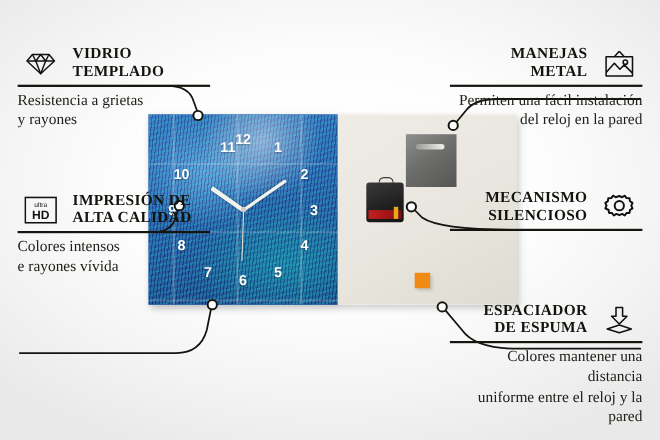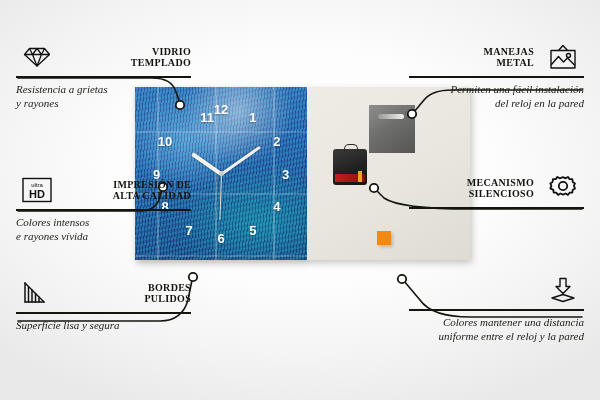--- a/index.html
+++ b/index.html
@@ -20,21 +20,21 @@
     height: 400px;
     background:
       radial-gradient(ellipse 70% 65% at 50% 42%, #ffffff 0%, #fdfdfd 45%, #f4f4f4 72%, #e9e9e9 100%);
     overflow: hidden;
   }
 
   
   .product-stage {
     position: absolute;
     left: 135px;
-    top: 87px;
+    top: 104px;
     width: 335px;
     height: 173px;
   }
 
   .panel-front {
     position: absolute;
     left: 0;
     top: 0;
     width: 172px;
     height: 173px;
@@ -211,42 +211,40 @@
     display: flex;
     align-items: center;
     justify-content: center;
     color: #111;
   }
   .co-icon svg { display: block; }
 
   .co-title {
     font-family: "Liberation Serif", serif;
     font-weight: bold;
-    font-size: 10px;
+    font-size: 14px;
     line-height: 1.12;
     letter-spacing: 0.3px;
     color: #14140f;
     white-space: pre-line;
     flex: 1 1 auto;
-    text-align: right;
   }
 
   .co-rule {
     height: 1.5px;
     background: #15150f;
     margin: 4px 0 4px 0;
   }
 
   .co-sub {
     font-family: "Liberation Serif", serif;
-    font-size: 11px;
+    font-size: 14px;
     line-height: 1.32;
     color: #20201a;
     white-space: pre-line;
-    font-style: italic;
   }
 
   .connectors {
     position: absolute;
     inset: 0;
     pointer-events: none;
   }
 </style>
 </head>
 <body>
@@ -336,38 +334,20 @@
         </svg>
       </span>
       <span class="co-title">IMPRESIÓN DE
 ALTA CALIDAD</span>
     </div>
     <div class="co-rule"></div>
     <div class="co-sub">Colores intensos
 e rayones vívida</div>
   </div>
 
-  <div class="callout left" style="left:16px; top:278px;">
-    <div class="co-head">
-      <span class="co-icon">
-        <svg width="28" height="24" viewBox="0 0 28 24">
-          <g stroke="currentColor" stroke-width="1.5" stroke-linecap="round">
-            <path d="M2 2 L2 21"></path>
-            <path d="M2 2 L21 21"></path>
-            <path d="M2 21 L21 21"></path>
-            <path d="M5.5 6 L5.5 21M9 9 L9 21M12.5 12.5 L12.5 21M16 16 L16 21"></path>
-          </g>
-        </svg>
-      </span>
-      <span class="co-title">BORDES
-PULIDOS</span>
-    </div>
-    <div class="co-rule"></div>
-    <div class="co-sub">Superficie lisa y segura</div>
-  </div>
 
   <div class="callout right" style="left:409px; top:42px;">
     <div class="co-head">
       <span class="co-icon">
         <svg width="30" height="26" viewBox="0 0 30 26">
           <g fill="none" stroke="currentColor" stroke-width="1.4" stroke-linejoin="round">
             <path d="M15 1.5 L10.5 6.5 M15 1.5 L19.5 6.5"></path>
             <rect x="3" y="6.5" width="24" height="17.5"></rect>
             <path d="M3 21 L10.5 12.5 L15.5 18 L19.5 14 L27 21.5"></path>
             <circle cx="20.5" cy="11.5" r="2"></circle>
@@ -401,19 +381,21 @@
   <div class="callout right" style="left:409px; top:275px;">
     <div class="co-head">
       <span class="co-icon">
         <svg width="28" height="26" viewBox="0 0 28 26">
           <g fill="none" stroke="currentColor" stroke-width="1.4" stroke-linejoin="round">
             <path d="M11 1.5 h6 v8 h4 l-7 7 -7-7 h4 z"></path>
             <path d="M14 17.5 L3 21 l11 3.5 L25 21 z"></path>
           </g>
         </svg>
       </span>
+      <span class="co-title">ESPACIADOR
+DE ESPUMA</span>
     </div>
     <div class="co-rule"></div>
     <div class="co-sub">Colores mantener una distancia
 uniforme entre el reloj y la pared</div>
   </div>
 
 </div>
 
 </body></html>

